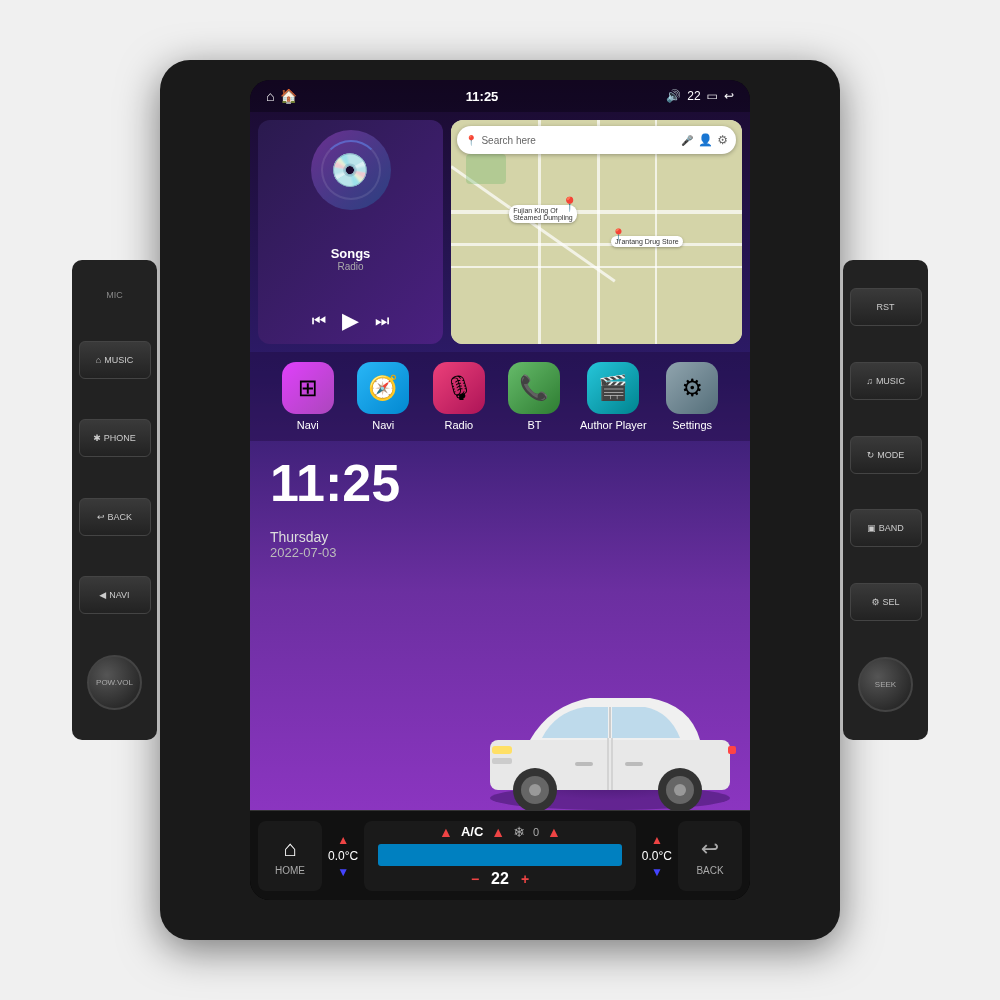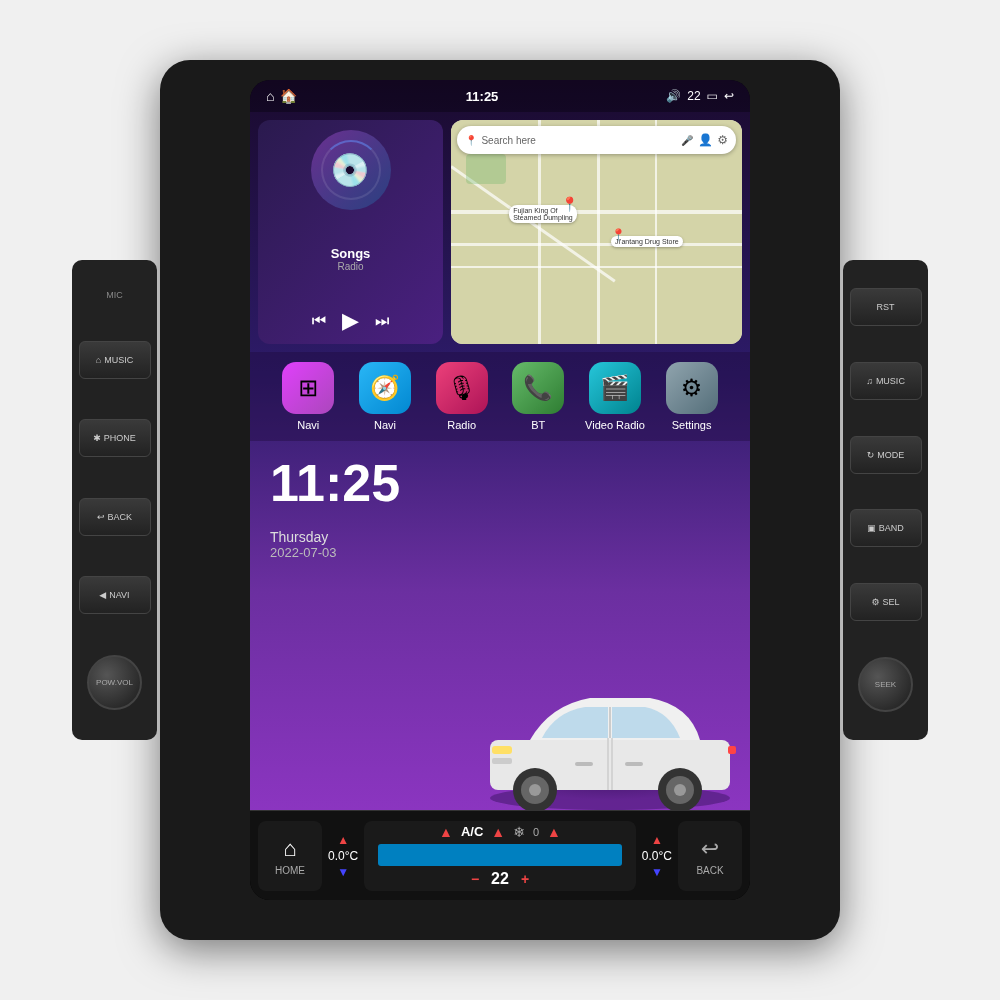--- a/index.html
+++ b/index.html
@@ -460,21 +460,21 @@
         <div class="app-item">
           <div class="app-icon radio-icon">🎙</div>
           <span class="app-label">Radio</span>
         </div>
         <div class="app-item">
           <div class="app-icon bt-icon">📞</div>
           <span class="app-label">BT</span>
         </div>
         <div class="app-item">
           <div class="app-icon video-icon">🎬</div>
-          <span class="app-label">Video Radio</span>
+          <span class="app-label">Author Player</span>
         </div>
         <div class="app-item">
           <div class="app-icon settings-icon">⚙</div>
           <span class="app-label">Settings</span>
         </div>
       </div>
 
       <div class="clock-section">
         <div class="clock-info">
           <div class="big-time">11:25</div>

